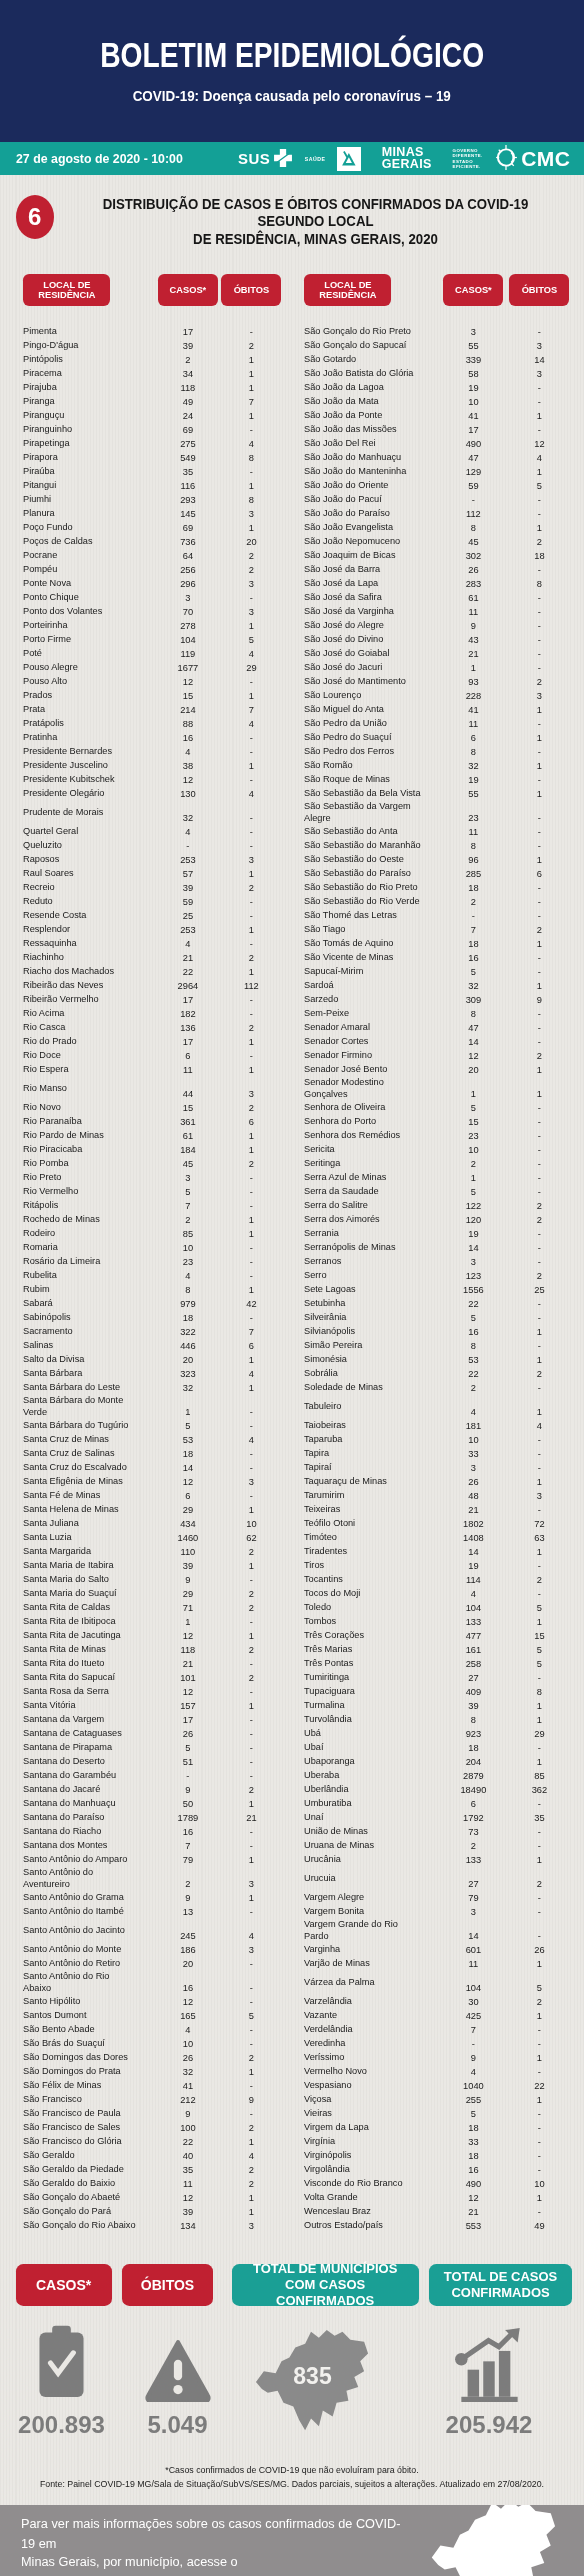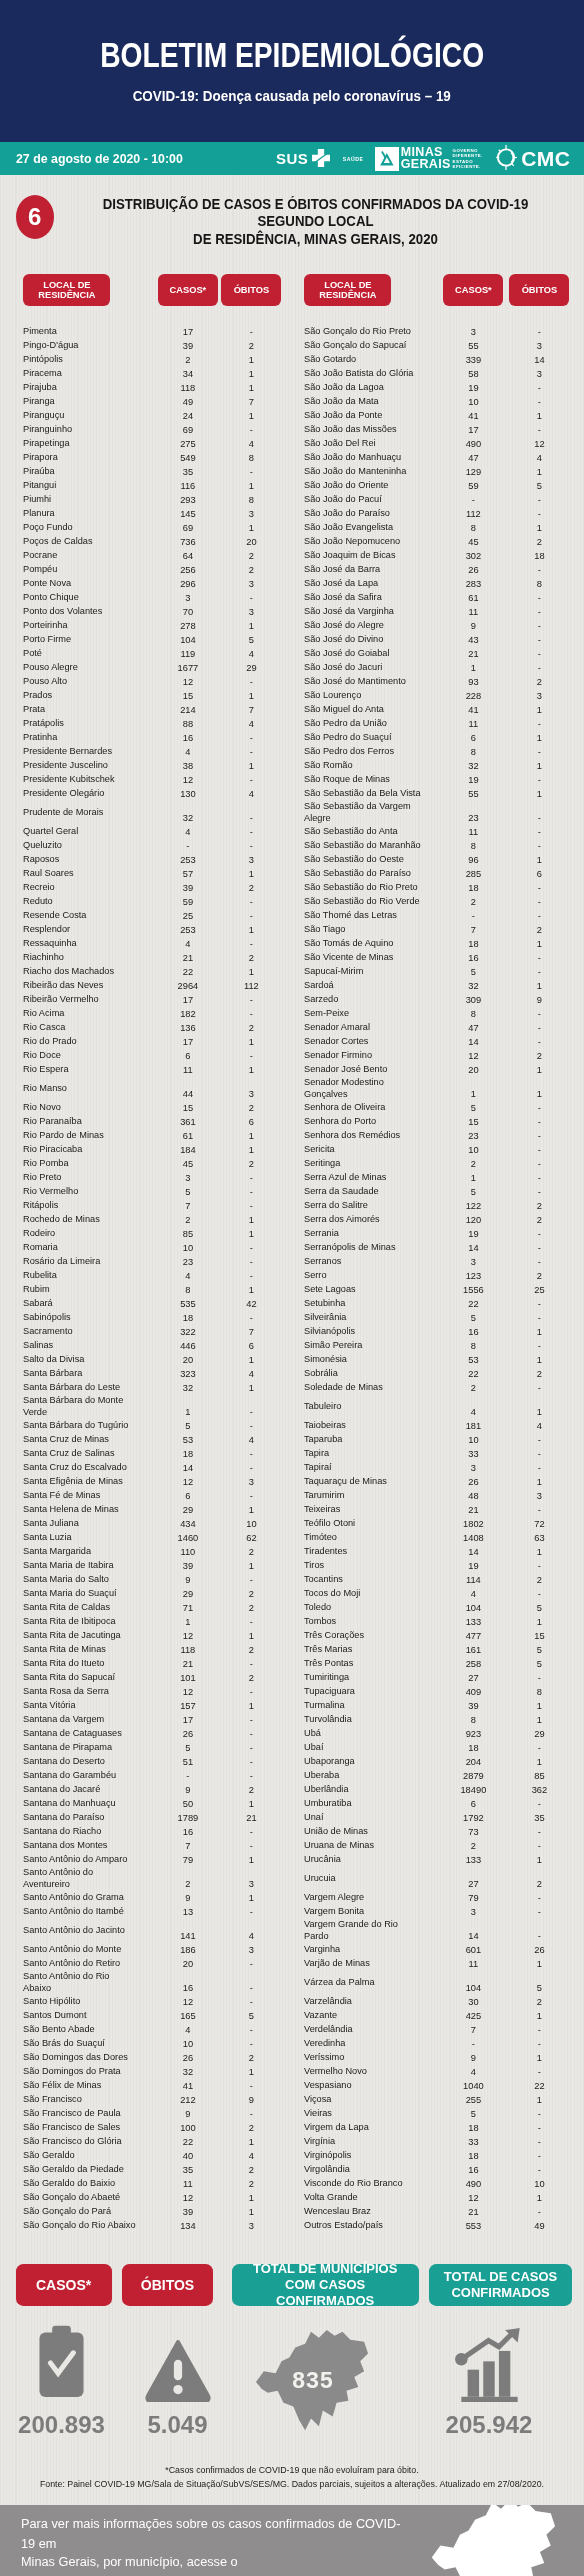--- a/index.html
+++ b/index.html
@@ -20,21 +20,21 @@
   .hero h1{color:#fff;font-size:30px;font-weight:bold;letter-spacing:0px;transform:scale(0.94,1.18);white-space:nowrap;}
   .hero h2{color:#fff;font-size:14px;font-weight:bold;margin-top:15.6px;transform:scale(0.96,1.05);}
 
   
   .datebar{background:var(--teal);height:33px;display:flex;align-items:center;justify-content:space-between;padding:0 13.5px 0 15.6px;color:#fff;}
   .datebar .date{font-size:13px;font-weight:bold;transform:scale(0.95,1.05);transform-origin:left center;}
   .logos{display:flex;align-items:center;gap:11.4px;}
   .sus{display:flex;align-items:center;gap:3.1px;}
   .sus .sus-txt{font-size:15px;font-weight:bold;letter-spacing:0.5px;}
   .saude{font-size:5.2px;font-weight:bold;letter-spacing:0.5px;}
-  .mglogo{display:flex;align-items:center;gap:2px;}
+  .mglogo{display:flex;align-items:center;gap:21px;}
   .mg-emblem{width:24px;height:24px;background:#fff;display:flex;align-items:center;justify-content:center;}
   .mg-name{font-size:12.5px;font-weight:bold;line-height:0.92;letter-spacing:0.3px;}
   .gov{font-size:4.4px;font-weight:bold;letter-spacing:0.4px;line-height:1.25;}
   .cmc{display:flex;align-items:center;gap:3.1px;}
   .cmc-txt{font-size:21px;font-weight:bold;letter-spacing:0.5px;}
 
   
   .content{background:
       repeating-linear-gradient(90deg, rgba(0,0,0,0.028) 0 1px, rgba(255,255,255,0) 1px 3.1px),
       var(--paper);
@@ -66,21 +66,21 @@
   .sp1{width:96px;}
   .sp2{width:91px;margin-right:8.3px;}
   .sp3{width:187px;}
   .sp4{width:143px;}
 
   
   .totals{display:grid;grid-template-columns:123px 109px 161px 192px;margin-top:17.7px;}
   .tot{display:flex;flex-direction:column;align-items:center;justify-content:flex-end;}
   .tot .val{font-size:24px;font-weight:bold;color:var(--icon);margin-top:7.3px;}
   .mapwrap{position:relative;}
-  .map-count{position:absolute;top:45px;left:50%;transform:translateX(-50%);color:#f2f1ee;font-size:23px;font-weight:bold;font-family:Liberation Mono, monospace;}
+  .map-count{position:absolute;top:39px;left:50%;transform:translateX(-50%);color:#f2f1ee;font-size:23px;font-weight:bold;}
 
   .footnote{margin-top:25px;text-align:center;color:#1c1c1c;font-size:8.8px;line-height:1.55;}
 
   
   .band{background:var(--band);min-height:69px;position:relative;padding:10.4px 171px 9.3px 21px;border-bottom:3.6px solid #d8d6d3;overflow:hidden;}
   .band .t{color:#fff;font-size:13px;line-height:1.45;transform:scale(0.98,1.02);transform-origin:left top;}
   .band .panel{color:var(--navy);font-weight:bold;font-size:13.5px;}
   .band .url{font-weight:bold;}
   .band svg{position:absolute;right:9.3px;top:-7.3px;}
 </style>
@@ -788,21 +788,21 @@
             <span class="tname">Rubim</span>
             <span class="tnum">8</span>
             <span class="tnum">1</span>
             <span class=""></span>
             <span class="tname">Sete Lagoas</span>
             <span class="tnum">1556</span>
             <span class="tnum">25</span>
           </div>
           <div class="trow">
             <span class="tname">Sabará</span>
-            <span class="tnum">535</span>
+            <span class="tnum">979</span>
             <span class="tnum">42</span>
             <span class=""></span>
             <span class="tname">Setubinha</span>
             <span class="tnum">22</span>
             <span class="tnum">-</span>
           </div>
           <div class="trow">
             <span class="tname">Sabinópolis</span>
             <span class="tnum">18</span>
             <span class="tnum">-</span>
@@ -1177,21 +1177,21 @@
             <span class="tname">Santo Antônio do Itambé</span>
             <span class="tnum">13</span>
             <span class="tnum">-</span>
             <span class=""></span>
             <span class="tname">Vargem Bonita</span>
             <span class="tnum">3</span>
             <span class="tnum">-</span>
           </div>
           <div class="trow">
             <span class="tname">Santo Antônio do Jacinto</span>
-            <span class="tnum">141</span>
+            <span class="tnum">245</span>
             <span class="tnum">4</span>
             <span class=""></span>
             <span class="tname">Vargem Grande do Rio
 Pardo</span>
             <span class="tnum">14</span>
             <span class="tnum">-</span>
           </div>
           <div class="trow">
             <span class="tname">Santo Antônio do Monte</span>
             <span class="tnum">186</span>

